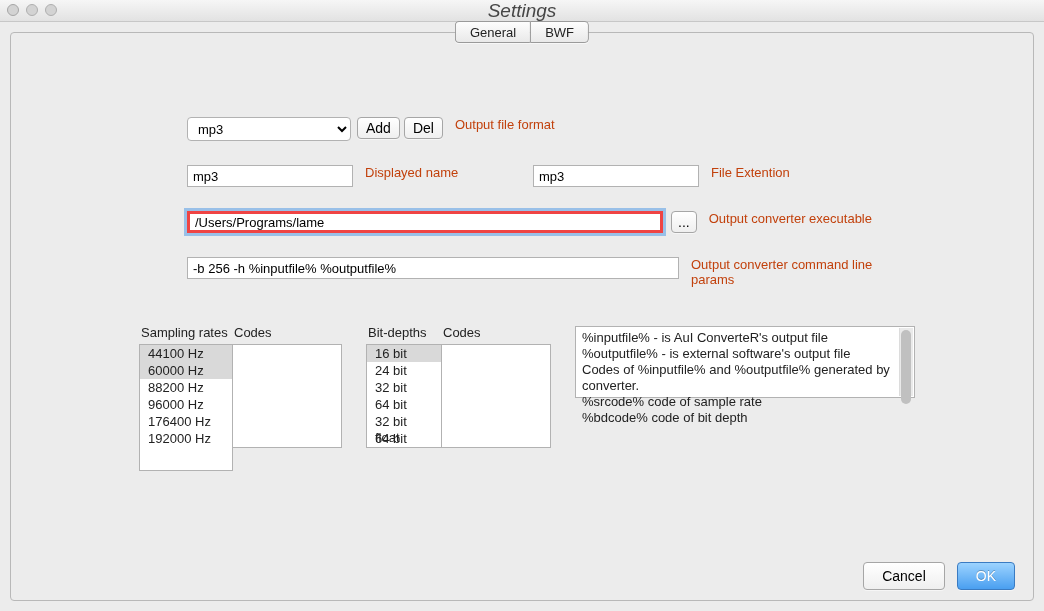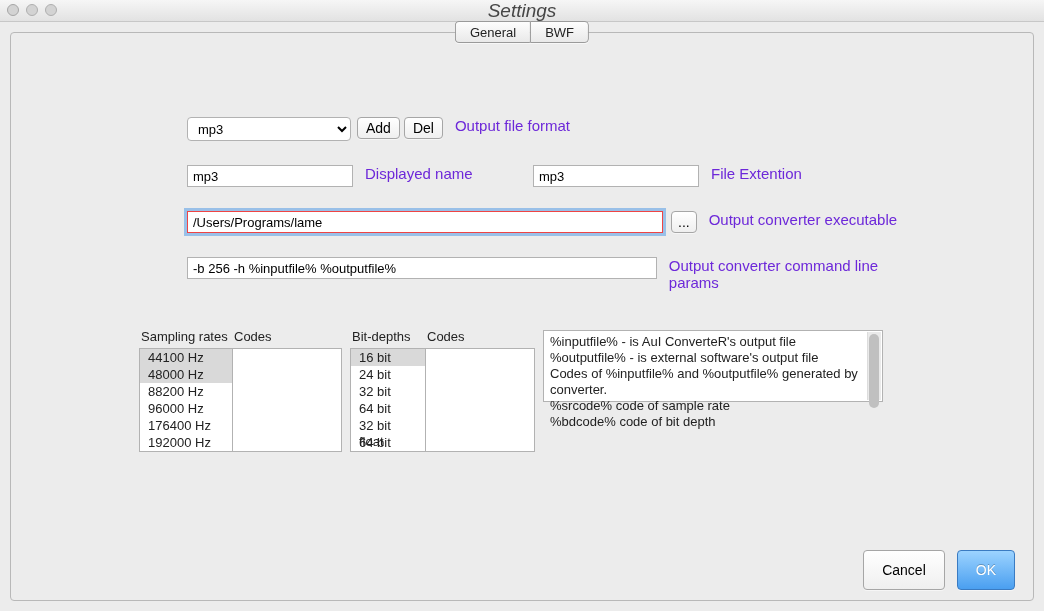--- a/index.html
+++ b/index.html
@@ -72,21 +72,21 @@
     background:linear-gradient(#b7b7b7,#969696);
     color:#fff;
     border-color:#7b7b7b;
     text-shadow:0 -1px 0 rgba(0,0,0,.2);
   }
 
   
   .form{padding:54px 0 0 128px; width:900px;}
   .row{display:flex;align-items:flex-start;margin-bottom:24px;padding-left:48px;}
   .row.tight{margin-bottom:18px;}
-  .label{font-size:15px;color:#6d28d9;margin-left:12px;}
+  .label{font-size:13px;color:#c2410c;margin-left:12px;}
 
   select.combo{
     width:164px;height:24px;
     font-size:13px;
     background:#fff;
     border:1px solid #b2b2b2;border-radius:4px;
     padding:0 6px;
   }
   .aqua-btn{
     height:22px;
@@ -106,26 +106,26 @@
   input.text{
     height:22px;
     border:1px solid #b2b2b2;
     background:#fff;
     font-size:13px;
     padding:0 5px;
     font-family:inherit;
   }
   input.text.focus{
     outline:none;
-    border:1px solid #ef4444;
+    border:3px solid #ef4444;
     box-shadow:0 0 0 3px rgba(109,169,231,.65);
   }
 
   
-  .tables{display:flex;gap:8px;margin-top:39px;}
+  .tables{display:flex;gap:24px;margin-top:39px;}
   .colblock{display:flex;flex-direction:column;}
   .th{font-size:13px;color:#222;height:18px;line-height:14px;padding-left:2px;}
   .listbox{
     border:1px solid #b2b2b2;background:#fff;
     overflow:hidden;
   }
   .listbox .item{
     padding:1px 8px;height:17px;line-height:16px;font-size:13px;
   }
   .listbox .item.sel{background:#d9d9d9;}
@@ -148,21 +148,21 @@
   .tips .thumb{
     position:absolute;right:2px;top:2px;width:10px;height:74px;
     background:#c0c0c0;border-radius:5px;
   }
 
   
   .footer{
     position:absolute;right:18px;bottom:10px;
     display:flex;gap:12px;
   }
-  .footer .aqua-btn{padding:0 18px;height:40px;}
+  .footer .aqua-btn{padding:0 18px;height:28px;}
 </style>
 </head>
 <body>
 
 <div class="titlebar">
   <div class="traffic">
     <span class="dot"></span>
     <span class="dot"></span>
     <span class="dot"></span>
   </div>
@@ -207,23 +207,23 @@
     <div class="row tight">
       <input class="text" style="width: 510px;" value="-b 256 -h %inputfile% %outputfile%">
       <span class="label">Output converter command line params</span>
     </div>
 
     <div class="tables">
 
       <div class="pair">
         <div class="colblock">
           <div class="th">Sampling rates</div>
-          <div class="listbox" style="width:94px;height:104px">
+          <div class="listbox" style="width:94px;height:127px">
               <div class="item sel">44100 Hz</div>
-              <div class="item sel">48000 Hz</div>
+              <div class="item sel">60000 Hz</div>
               <div class="item">88200 Hz</div>
               <div class="item">96000 Hz</div>
               <div class="item">176400 Hz</div>
               <div class="item">192000 Hz</div>
             </div>
         </div>
         <div class="colblock">
           <div class="th">Codes</div>
           <div class="listbox" style="width:110px;height:104px"></div>
         </div>

